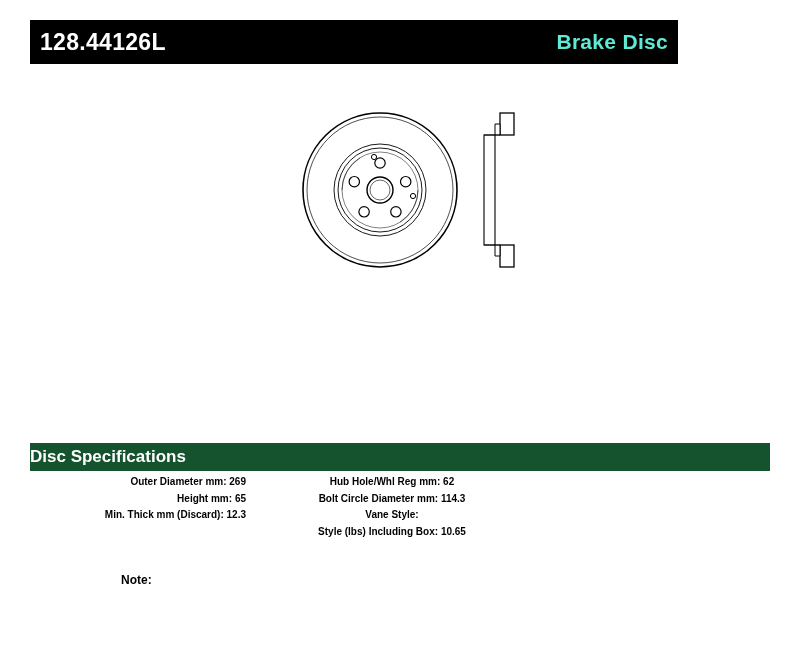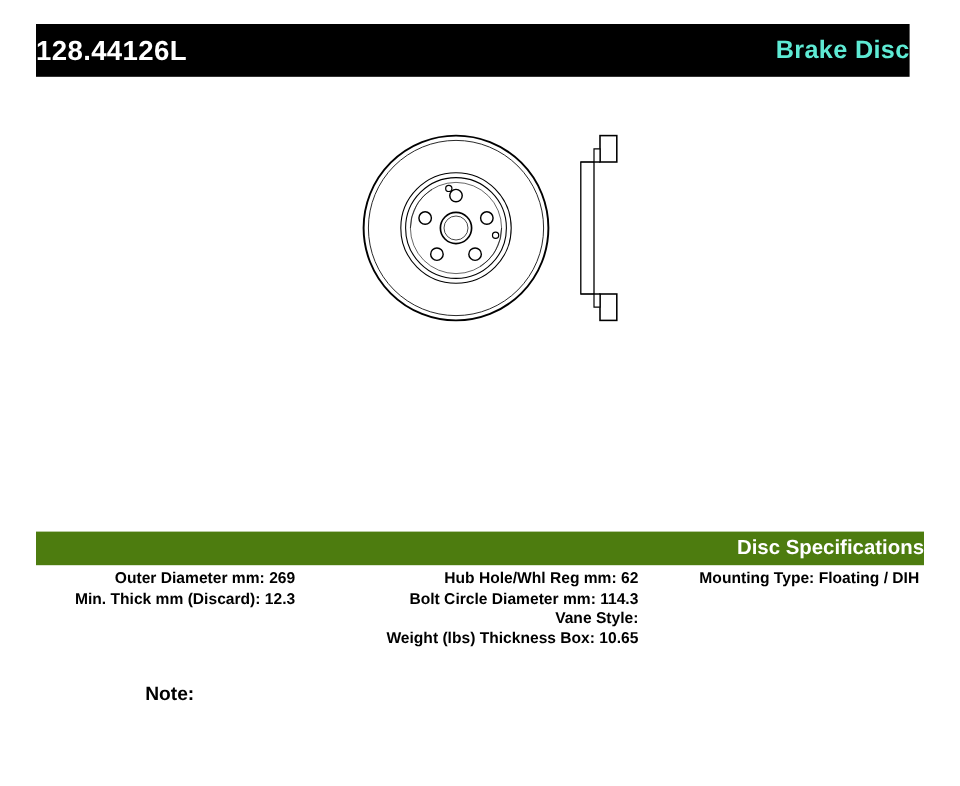--- a/index.html
+++ b/index.html
@@ -14,28 +14,28 @@
     font-family: "Liberation Sans", sans-serif;
     color: #000000;
     overflow: hidden;
   }
 
   
   .header-bar {
     position: absolute;
     left: 30px;
     top: 20px;
-    width: 728px;
+    width: 648px;
     height: 44px;
     background: #000000;
     display: flex;
     align-items: center;
     justify-content: space-between;
     box-sizing: border-box;
-    padding: 0 0;
+    padding: 0 10px;
   }
   .part-number {
     color: #ffffff;
     font-size: 23px;
     font-weight: bold;
     letter-spacing: 0.3px;
     white-space: nowrap;
   }
   .product-type {
     color: #5eead4;
@@ -57,24 +57,24 @@
     display: block;
   }
 
   
   .specs-bar {
     position: absolute;
     left: 30px;
     top: 443px;
     width: 740px;
     height: 28px;
-    background: #4d7c0f;
+    background: #14532d;
     display: flex;
     align-items: center;
-    justify-content: flex-end;
+    justify-content: flex-start;
     box-sizing: border-box;
   }
   .specs-title {
     color: #ffffff;
     font-size: 17px;
     font-weight: bold;
   }
 
   
   .specs-body {
@@ -89,49 +89,49 @@
   .spec-col {
     box-sizing: border-box;
   }
   .col-left {
     width: 222px;
     text-align: right;
     padding-right: 6px;
   }
   .col-mid {
     width: 290px;
-    text-align: right;
+    text-align: center;
     padding-right: 10px;
   }
   .col-right {
     width: 228px;
     text-align: right;
     padding-right: 4px;
   }
   .spec-line {
-    font-size: 13px;
+    font-size: 10px;
     font-weight: bold;
     line-height: 16.5px;
     white-space: nowrap;
   }
   .spec-line .val {
     font-weight: bold;
   }
 
   
   .note-row {
     position: absolute;
     left: 30px;
     top: 570px;
     width: 740px;
     box-sizing: border-box;
     padding-left: 62px;
   }
   .note-label {
-    font-size: 16px;
+    font-size: 12px;
     font-weight: bold;
     padding-left: 29px;
   }
 </style>
 </head>
 <body>
 
 <div class="header-bar">
   <div class="part-number">128.44126L</div>
   <div class="product-type">Brake Disc</div>
@@ -190,49 +190,47 @@
 </div>
 
 <div class="specs-body">
 
   <div class="spec-col col-left">
     <div class="spec-line">
       <span>Outer Diameter mm:</span>
       <span class="val"> 269</span>
     </div>
     <div class="spec-line">
+      <span>Height mm:</span>
+      <span class="val"> 65</span>
+    </div>
+    <div class="spec-line">
       <span>Min. Thick mm (Discard):</span>
       <span class="val"> 12.3</span>
     </div>
   </div>
 
   <div class="spec-col col-mid">
     <div class="spec-line">
       <span>Hub Hole/Whl Reg mm:</span>
       <span class="val"> 62</span>
     </div>
     <div class="spec-line">
       <span>Bolt Circle Diameter mm:</span>
       <span class="val"> 114.3</span>
     </div>
     <div class="spec-line">
       <span>Vane Style:</span>
       <span class="val"></span>
     </div>
     <div class="spec-line">
-      <span>Weight (lbs) Thickness Box:</span>
+      <span>Style (lbs) Including Box:</span>
       <span class="val"> 10.65</span>
     </div>
   </div>
 
-  <div class="spec-col col-right">
-    <div class="spec-line">
-      <span>Mounting Type:</span>
-      <span class="val"> Floating / DIH</span>
-    </div>
-  </div>
 
 </div>
 
 <div class="note-row">
   <span class="note-label">Note:</span>
   <span class="note-label"></span>
 </div>
 
 </body></html>

